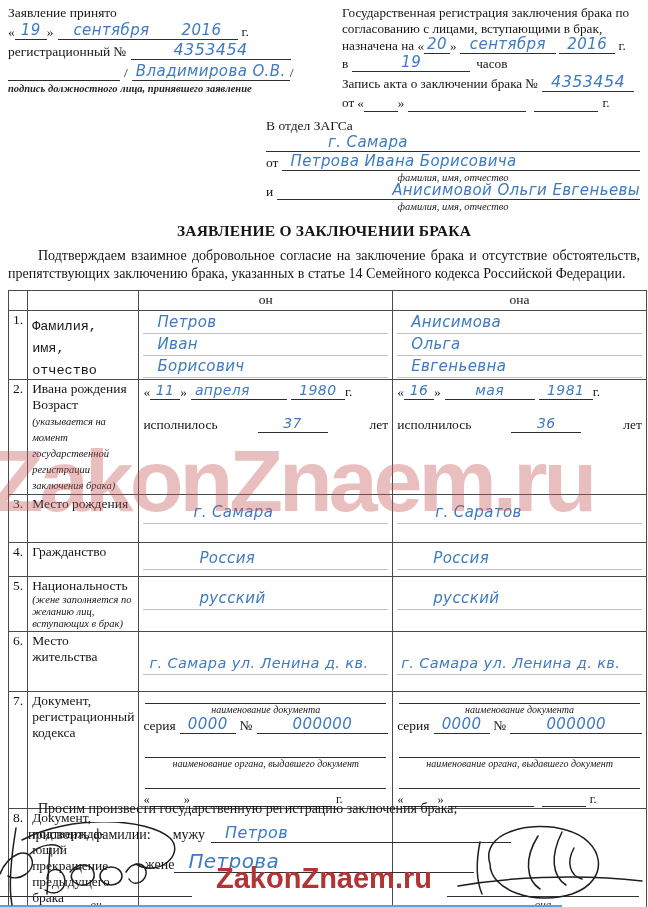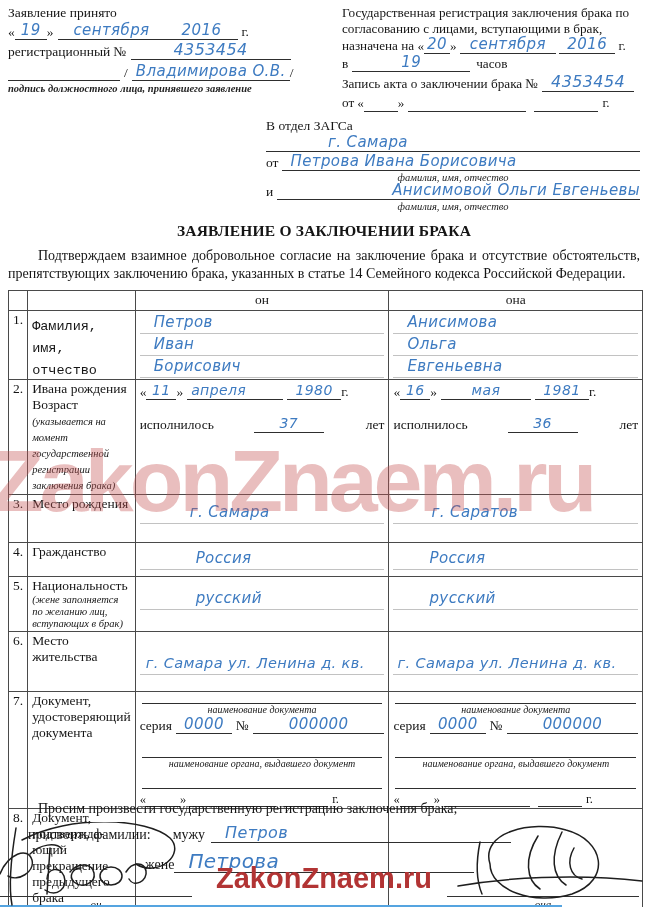--- a/index.html
+++ b/index.html
@@ -252,22 +252,22 @@
       </td>
       <td>
         <div class="vline cl" style="padding-left:4px; margin-top:20px; white-space:nowrap;"><span class="hw" style="font-size:14.5px;">г. Самара ул. Ленина д.  кв.</span></div>
       </td>
     </tr>
 
     <tr style="height:88px;">
       <td class="num">7.</td>
       <td>
         <div>Документ,</div>
-        <div>удостоверяющий</div>
-        <div>документа</div>
+        <div>регистрационный</div>
+        <div>кодекса</div>
       </td>
       <td>
         <div class="docline"></div>
         <div class="doccap">наименование документа</div>
         <div class="serline">
           <span class="gap4">серия</span>
           <span class="ub gap4" style="width:56px;"><span class="hw">0000</span></span>
           <span class="gap4">№</span>
           <span class="ub" style="flex:1;"><span class="hw">000000</span></span>
         </div>

